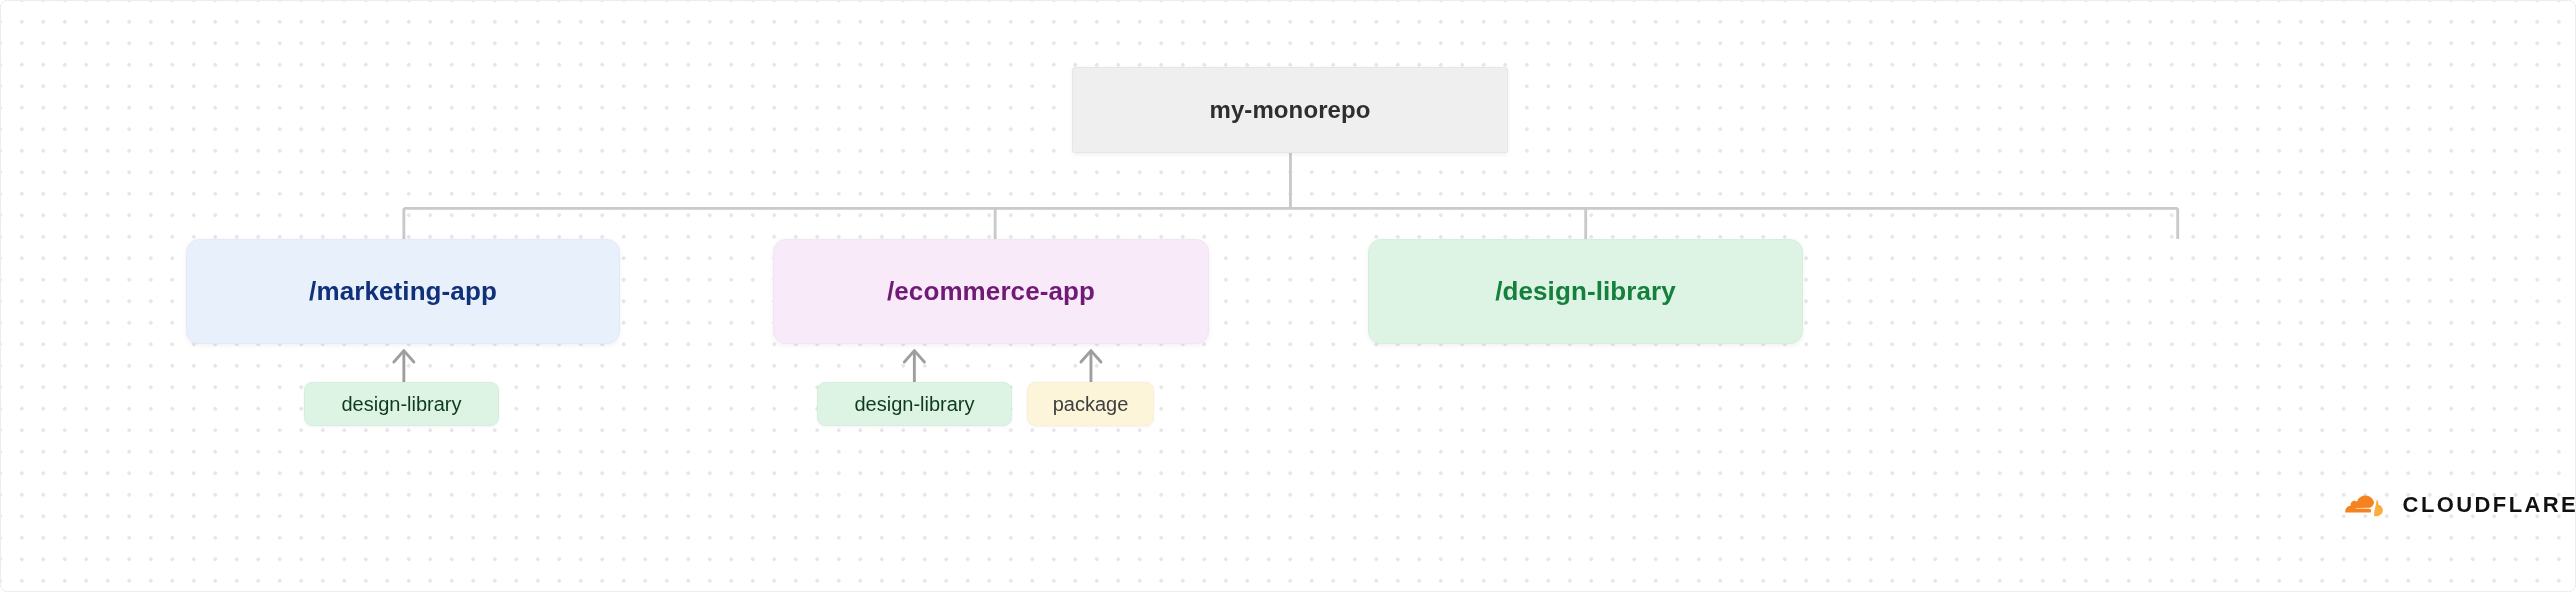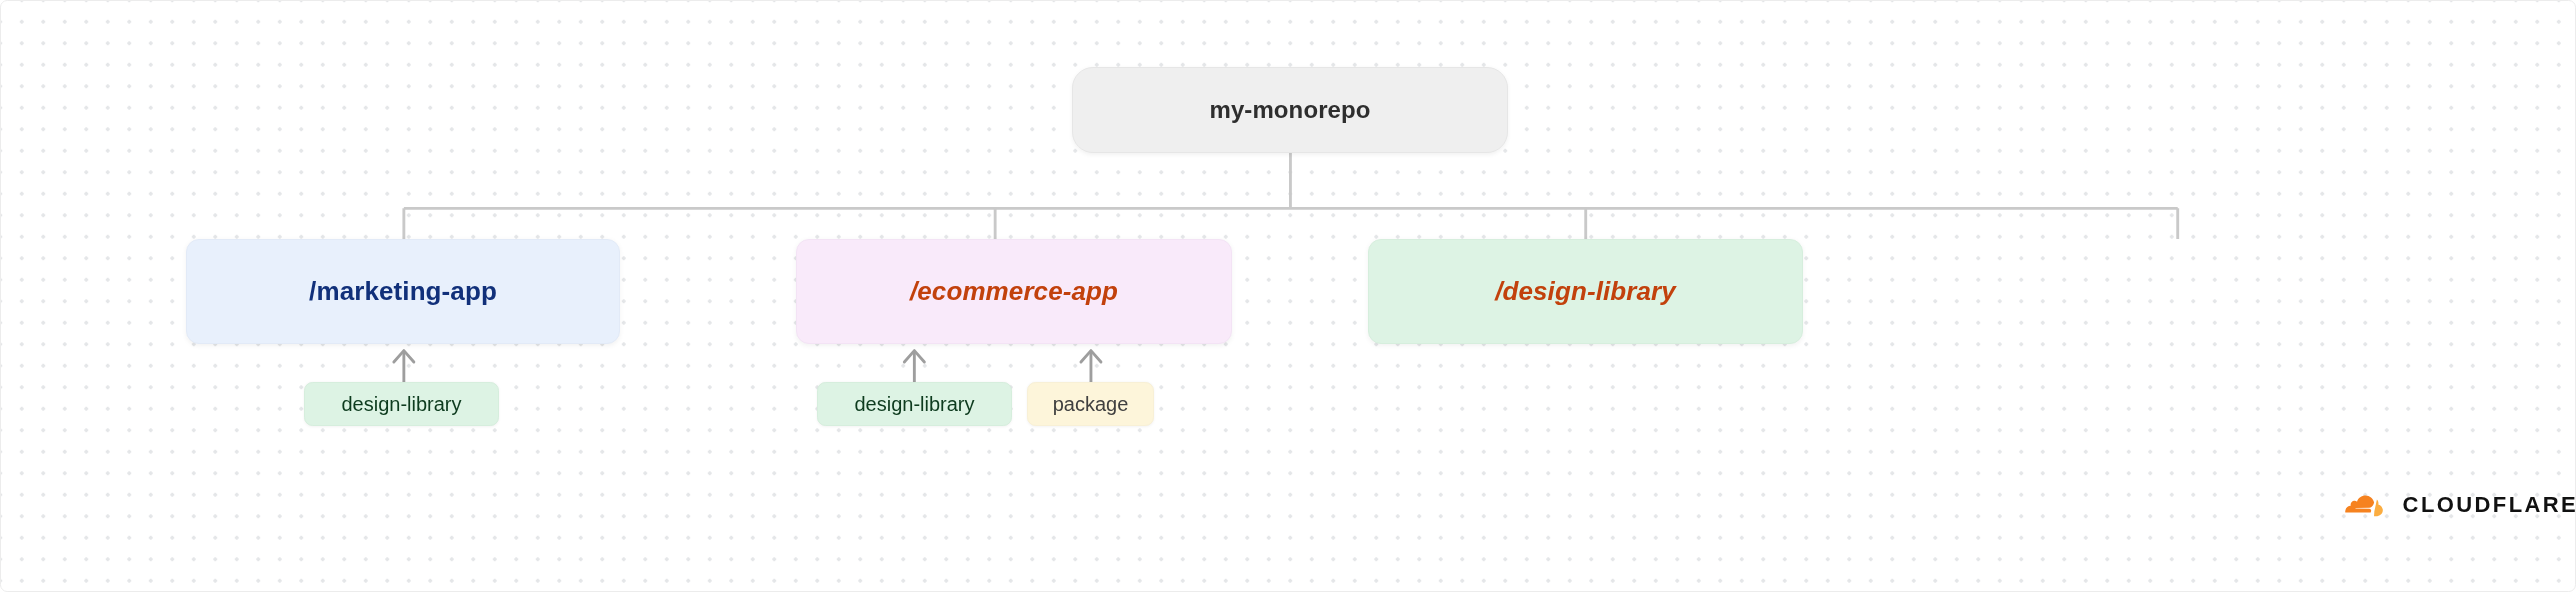--- a/index.html
+++ b/index.html
@@ -35,21 +35,21 @@
     pointer-events: none;
   }
 
   
   .node {
     position: absolute;
     box-sizing: border-box;
     display: flex;
     align-items: center;
     justify-content: center;
-    border-radius: 21px;
+    border-radius: 3px;
     font-weight: bold;
     letter-spacing: 0.1px;
     white-space: nowrap;
   }
 
   .node-root {
     left: 1071px;
     top: 66px;
     width: 436px;
     height: 86px;
@@ -70,37 +70,35 @@
   .node-marketing {
     left: 185px;
     width: 434px;
     background: #e8f0fc;
     border: 0.7px solid #e2eaf7;
     box-shadow: 0 1.4px 5px rgba(0,0,0,0.055);
     color: #11307a;
   }
 
   .node-ecommerce {
-    left: 795px;
+    left: 772px;
     width: 436px;
     background: #f9eafa;
     border: 0.7px solid #f3e3f5;
     box-shadow: 0 1.4px 5px rgba(0,0,0,0.055);
-    color: #c2410c;
-    font-style: italic;
+    color: #701a75;
   }
 
   .node-design {
     left: 1367px;
     width: 435px;
     background: #ddf3e4;
     border: 0.7px solid #d6eedd;
     box-shadow: 0 1.4px 5px rgba(0,0,0,0.055);
-    color: #c2410c;
-    font-style: italic;
+    color: #15803d;
   }
 
   .node-package {
     left: 1959px;
     width: 436px;
     background: #fdf5da;
     border: 0.7px solid #f8f0d6;
     box-shadow: 0 1.4px 5px rgba(0,0,0,0.055);
     color: #3d3108;
   }

